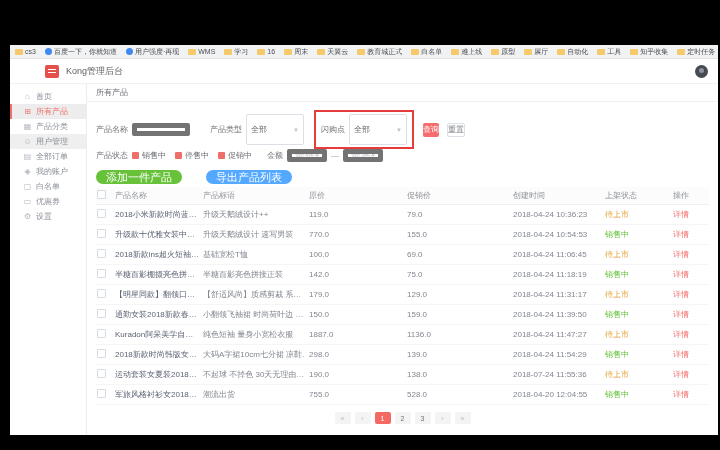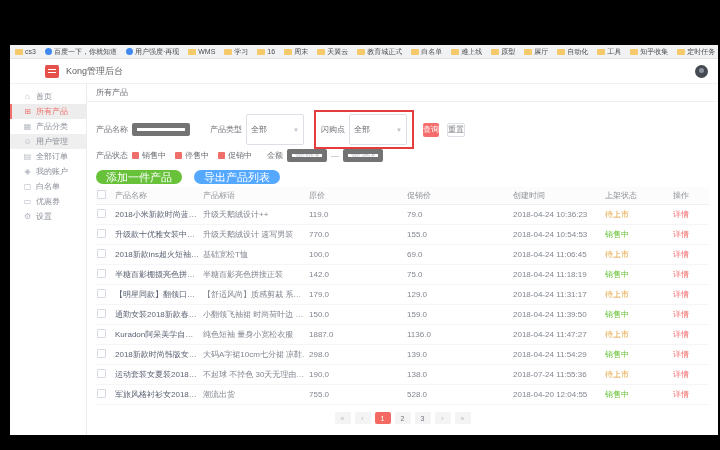--- a/index.html
+++ b/index.html
@@ -50,21 +50,21 @@
        font-size:8px;box-sizing:border-box;}
   .btn-red{background:#f56c6c;color:#fff;margin-left:9px;}
   .btn-plain{border:1px solid #dcdfe6;color:#76787d;background:#fff;margin-left:8px;}
   .chkgrp{display:flex;align-items:center;margin-right:9px;}
   .chk{width:7px;height:7px;background:#ee6f6a;border-radius:1px;margin-right:3px;}
   .dash{color:#9aa0a8;margin:0 4px;}
   .pillrow{margin-top:8px;}
   .pill{height:14px;display:inline-flex;align-items:center;padding:0 10px;border-radius:8px;
         font-size:11px;color:#fff;border:none;font-family:inherit;}
   .pill-green{background:#67c23a;}
-  .pill-blue{background:#54a8ff;margin-left:12px;}
+  .pill-blue{background:#54a8ff;margin-left:24px;}
   .result{margin-top:8px;height:15px;background:#fdf0ef;border-radius:2px;display:flex;
           align-items:center;padding:0 6px;font-size:8px;color:#9a9a9a;gap:3px;}
   .mag{width:5px;height:5px;border:1px solid #f56c6c;border-radius:50%;position:relative;flex:0 0 auto;}
   .mag::after{content:"";position:absolute;left:4px;top:4px;width:3px;height:1px;background:#f56c6c;transform:rotate(45deg);}
   .result .cnt{color:#f56c6c;}
   
   .tablewrap{padding:3px 9px 0;}
   table{width:100%;border-collapse:collapse;font-size:8px;table-layout:fixed;}
   th{color:#909399;font-weight:normal;text-align:left;height:15px;border-bottom:1px solid #efefef;
      background:#fcfcfc;white-space:nowrap;overflow:hidden;}

